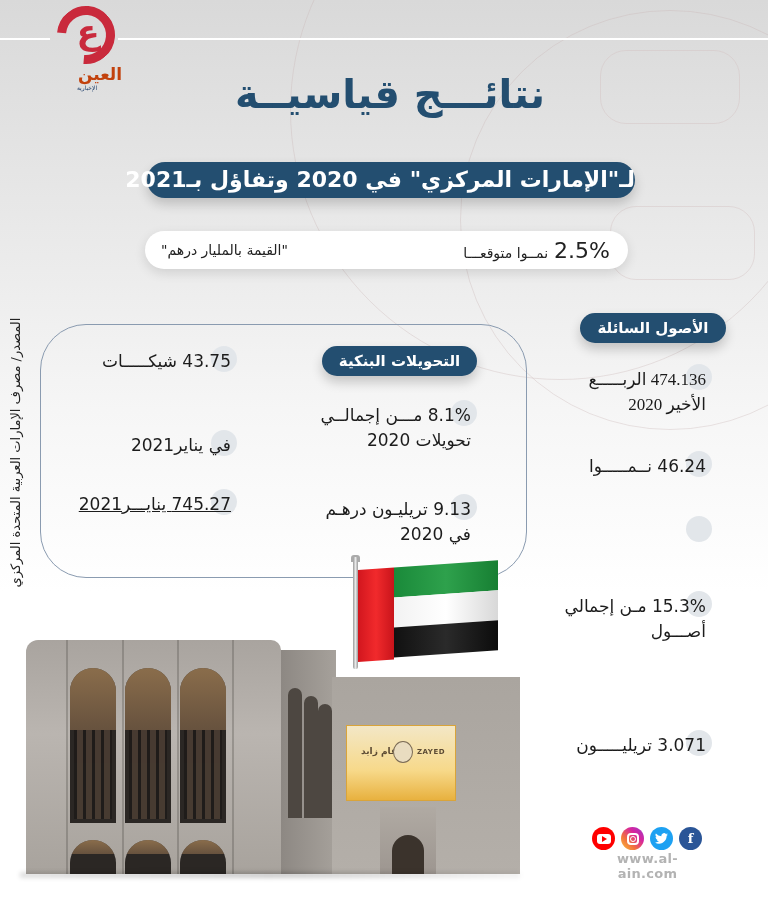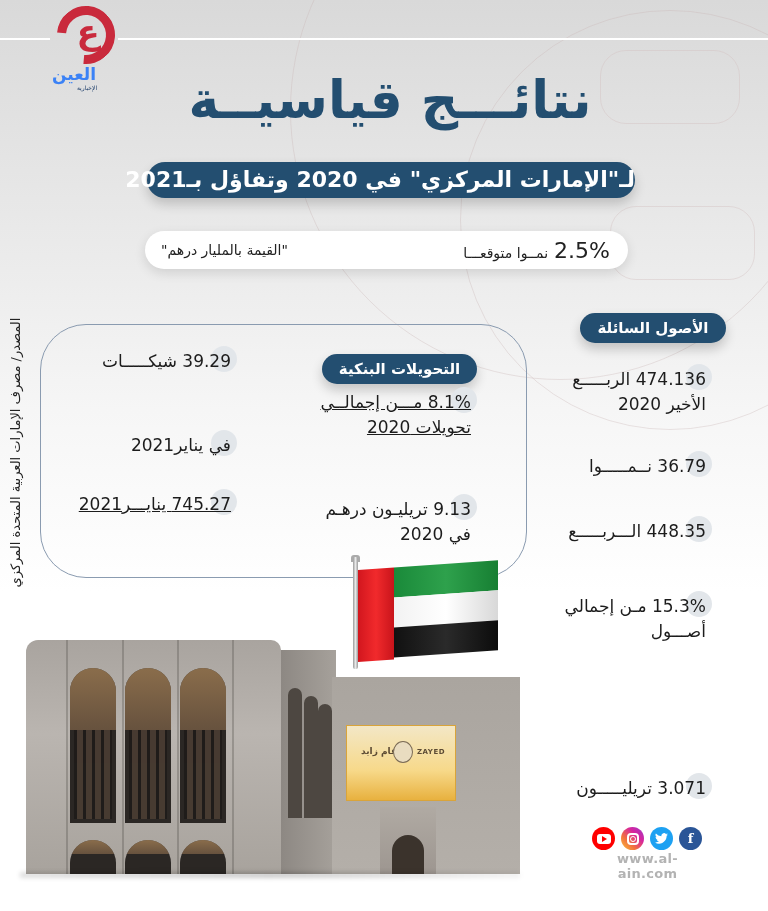--- a/index.html
+++ b/index.html
@@ -16,25 +16,25 @@
   .deco-arc { position: absolute; border: 1px solid rgba(200,180,180,0.35); border-radius: 50%; }
   .deco-shape { position: absolute; border: 1px solid rgba(210,190,190,0.4); border-radius: 26px; }
 
   
   .top-rule { position: absolute; top: 38px; height: 2px; background: #ffffff; }
 
   
   .logo { position: absolute; left: 52px; top: 6px; width: 70px; height: 86px; }
   .logo-ring { position: absolute; left: 5px; top: 0; width: 58px; height: 58px; border-radius: 50%; border: 9px solid #c92a3c; border-left-color: transparent; transform: rotate(-40deg); }
   .logo-glyph { position: absolute; left: 16px; top: 6px; width: 40px; text-align: center; font-size: 34px; font-weight: bold; color: #c92a3c; font-family: "DejaVu Sans", sans-serif; }
-  .logo-word { position: absolute; left: 0; top: 60px; width: 70px; text-align: left; font-size: 17px; font-weight: bold; color: #3b82f6; line-height: 1; }
+  .logo-word { position: absolute; left: 0; top: 60px; width: 70px; text-align: right; font-size: 17px; font-weight: bold; color: #c2410c; line-height: 1; }
   .logo-sub { position: absolute; left: 0; top: 78px; width: 70px; text-align: center; font-size: 6px; color: #1e3e6a; }
 
   
-  .main-title { position: absolute; left: 150px; top: 72px; width: 480px; text-align: center; font-size: 52px; font-weight: bold; color: #234e70; letter-spacing: 2px; line-height: 1.1; }
+  .main-title { position: absolute; left: 150px; top: 72px; width: 480px; text-align: center; font-size: 40px; font-weight: bold; color: #234e70; letter-spacing: 2px; line-height: 1.1; }
   .subtitle-pill { position: absolute; left: 147px; top: 162px; width: 488px; height: 36px; border-radius: 18px; background: #234e70; color: #fff; font-size: 22px; font-weight: bold; text-align: center; line-height: 36px; box-shadow: 0 6px 12px rgba(0,0,0,0.18); white-space: nowrap; }
 
   .growth-pill { position: absolute; left: 145px; top: 231px; width: 483px; height: 38px; border-radius: 19px; background: #ffffff; box-shadow: 0 4px 12px rgba(0,0,0,0.12); display: flex; justify-content: space-between; align-items: center; padding: 0 18px 0 16px; }
   .growth-left { font-size: 14px; color: #222; }
   .growth-right { display: flex; align-items: baseline; gap: 6px; direction: rtl; }
   .growth-pct { font-size: 22px; color: #222; }
   .growth-label { font-size: 14px; color: #222; }
 
   
   .section-pill { position: absolute; height: 30px; border-radius: 15px; background: #234e70; color: #fff; font-size: 15px; font-weight: bold; text-align: center; line-height: 30px; box-shadow: 0 6px 12px rgba(0,0,0,0.2); white-space: nowrap; }
@@ -117,60 +117,59 @@
   <span class="growth-right">
     <span class="growth-pct">2.5%</span>
     <span class="growth-label">نمــوا متوقعـــا</span>
   </span>
 </div>
 
 <div class="source">المصدر/ مصرف الإمارات العربية المتحدة المركزي</div>
 
 <div class="section-pill rtl" style="left:580px; top:313px; width:146px;">الأصول السائلة</div>
 
-<div class="stat" style="right:62px; top:367px;">
+<div class="stat" style="right:62px; top:367px;font-family:Liberation Serif, serif;">
   <span class="dot"></span>
   <span class="line">474.136 الربـــــع</span>
   <span class="line">الأخير 2020</span>
 </div>
 <div class="stat" style="right:62px; top:454px;">
   <span class="dot"></span>
-  <span class="line">36.79 نــمـــــوا</span>
+  <span class="line">46.24 نــمـــــوا</span>
 </div>
 <div class="stat" style="right:62px; top:519px;">
   <span class="dot"></span>
-  <span class="line">448.35 الـــربـــــع</span>
 </div>
 <div class="stat" style="right:62px; top:594px;">
   <span class="dot"></span>
   <span class="line">15.3% مـن إجمالي</span>
   <span class="line">أصـــول</span>
 </div>
-<div class="stat" style="right:62px; top:776px;margin-left:28px;">
+<div class="stat" style="right:62px; top:733px;margin-left:28px;">
   <span class="dot"></span>
   <span class="line">3.071 تريليـــــون</span>
 </div>
 
 <div class="transfers-box"></div>
-<div class="section-pill rtl" style="left:322px; top:346px; width:155px;margin-top:8px;">التحويلات البنكية</div>
-
-<div class="stat" style="right:297px; top:390px;text-decoration:underline;">
+<div class="section-pill rtl" style="left:322px; top:346px; width:155px;">التحويلات البنكية</div>
+
+<div class="stat" style="right:297px; top:403px;">
   <span class="dot"></span>
   <span class="line">8.1% مـــن إجمالــي</span>
   <span class="line">تحويلات 2020</span>
 </div>
 <div class="stat" style="right:297px; top:497px;">
   <span class="dot"></span>
   <span class="line">9.13 تريليـون درهـم</span>
   <span class="line">في 2020</span>
 </div>
 
 <div class="stat" style="right:537px; top:349px;">
   <span class="dot"></span>
-  <span class="line">39.29  شيكـــــات</span>
+  <span class="line">43.75  شيكـــــات</span>
 </div>
 <div class="stat" style="right:537px; top:433px;">
   <span class="dot"></span>
   <span class="line">في يناير2021</span>
 </div>
 <div class="stat" style="right:537px; top:492px;text-decoration:underline;">
   <span class="dot"></span>
   <span class="line">745.27 ينايـــر2021</span>
 </div>
 

